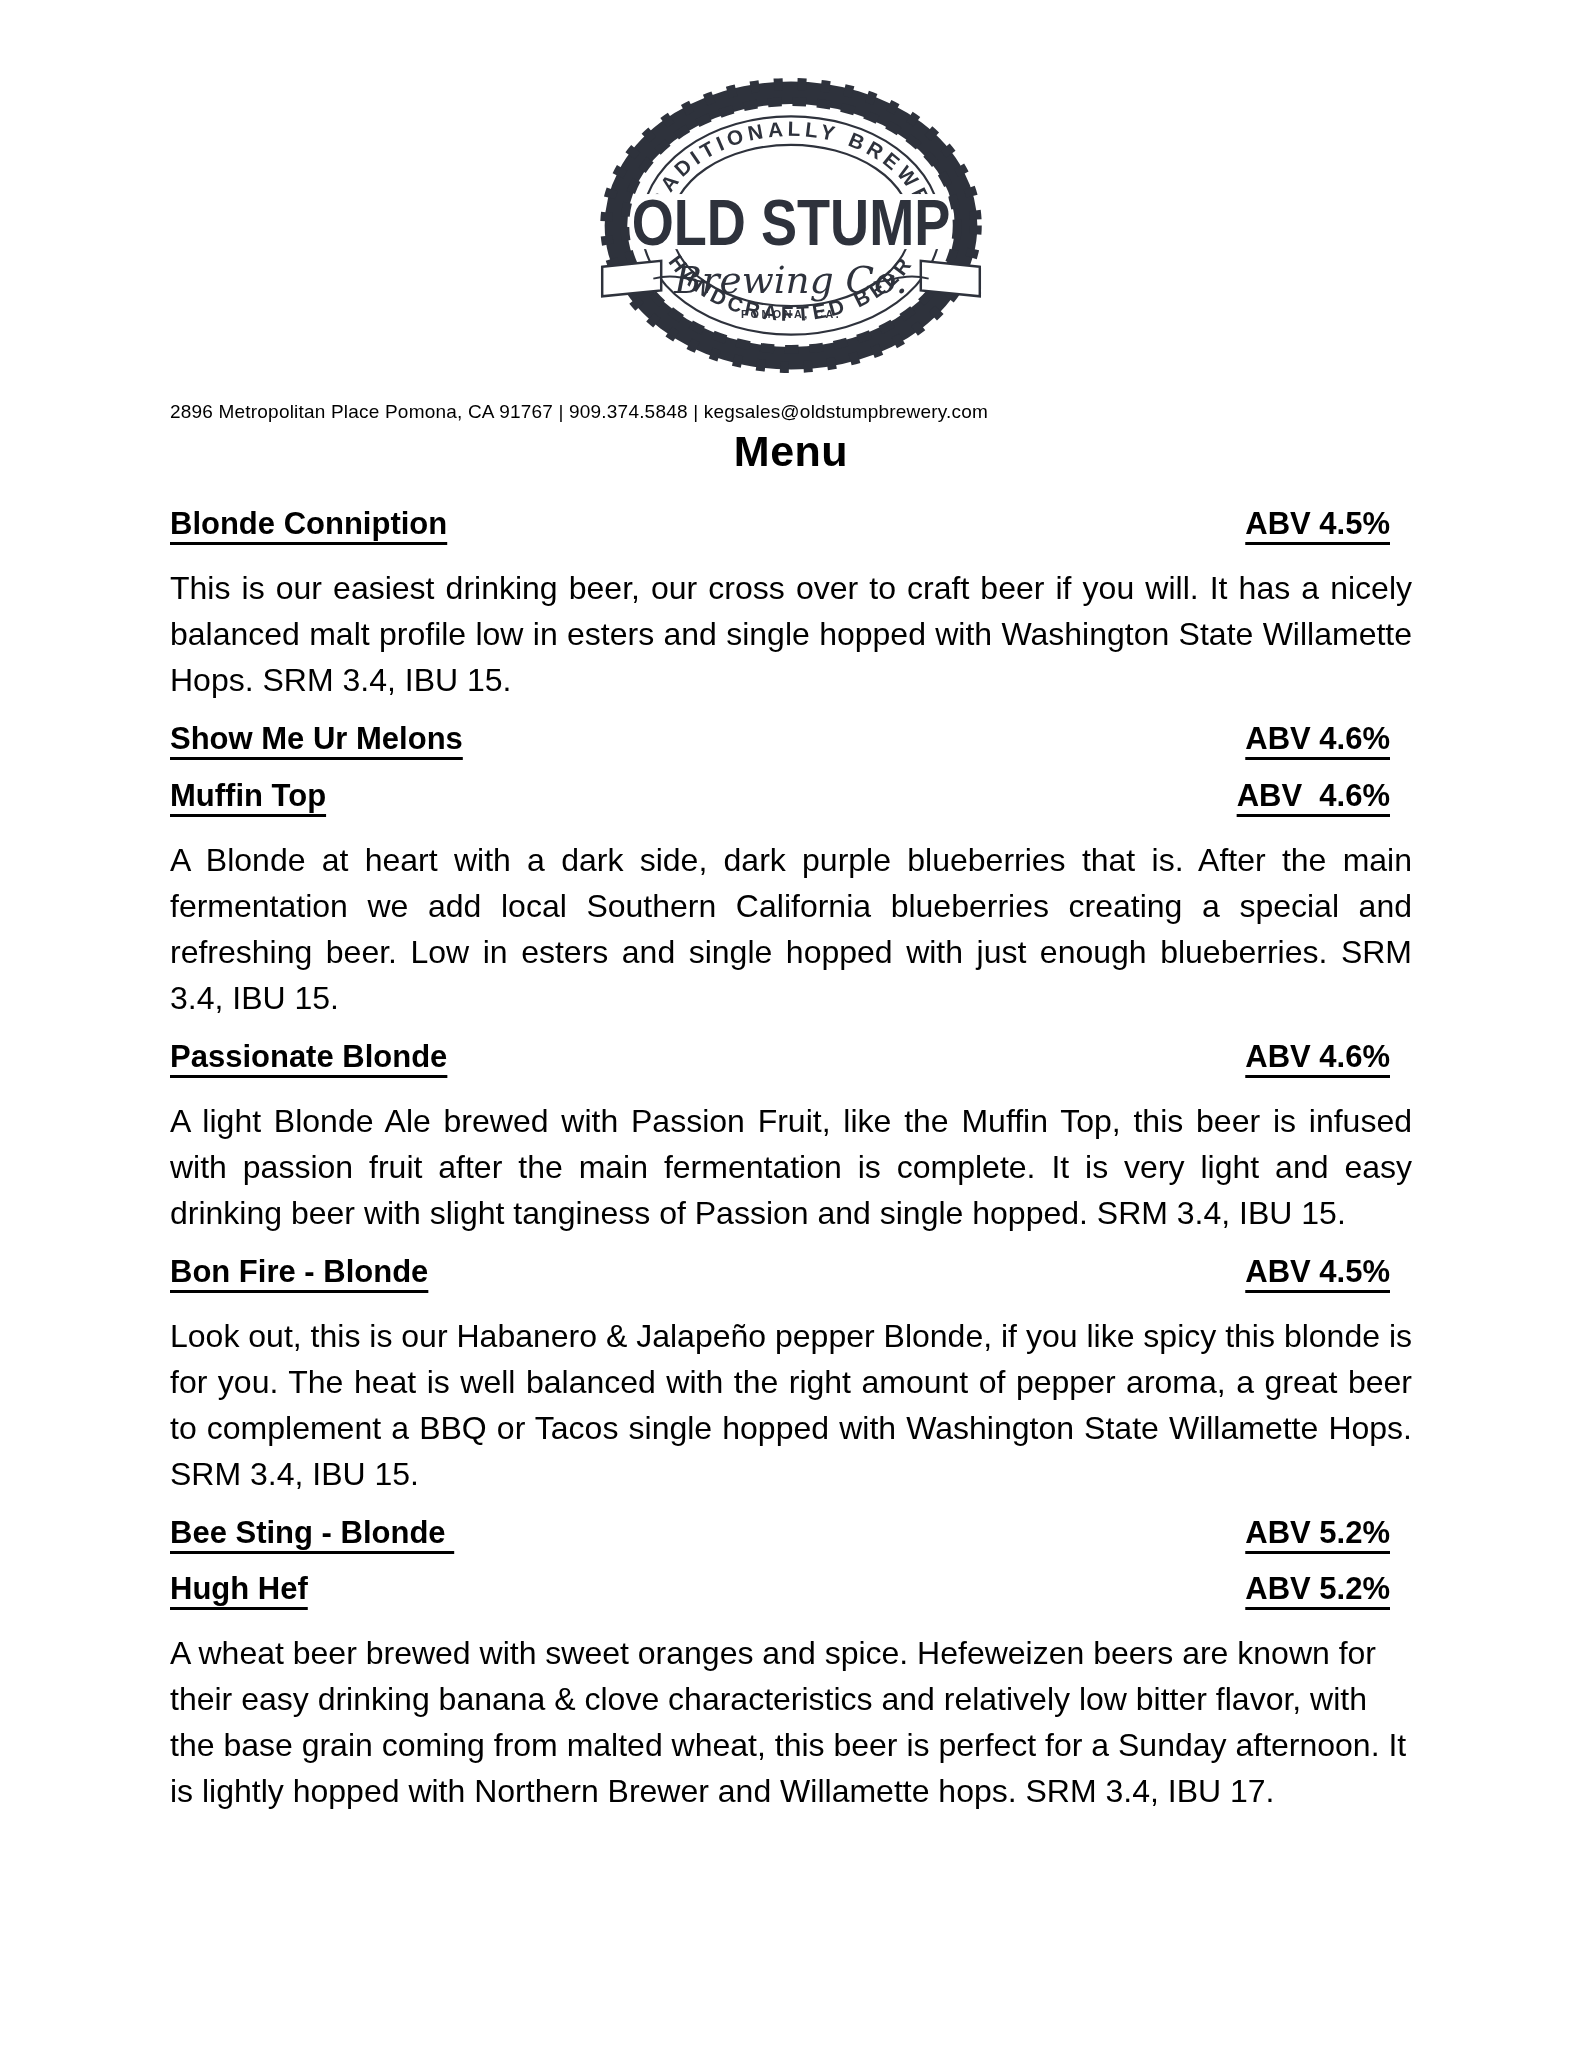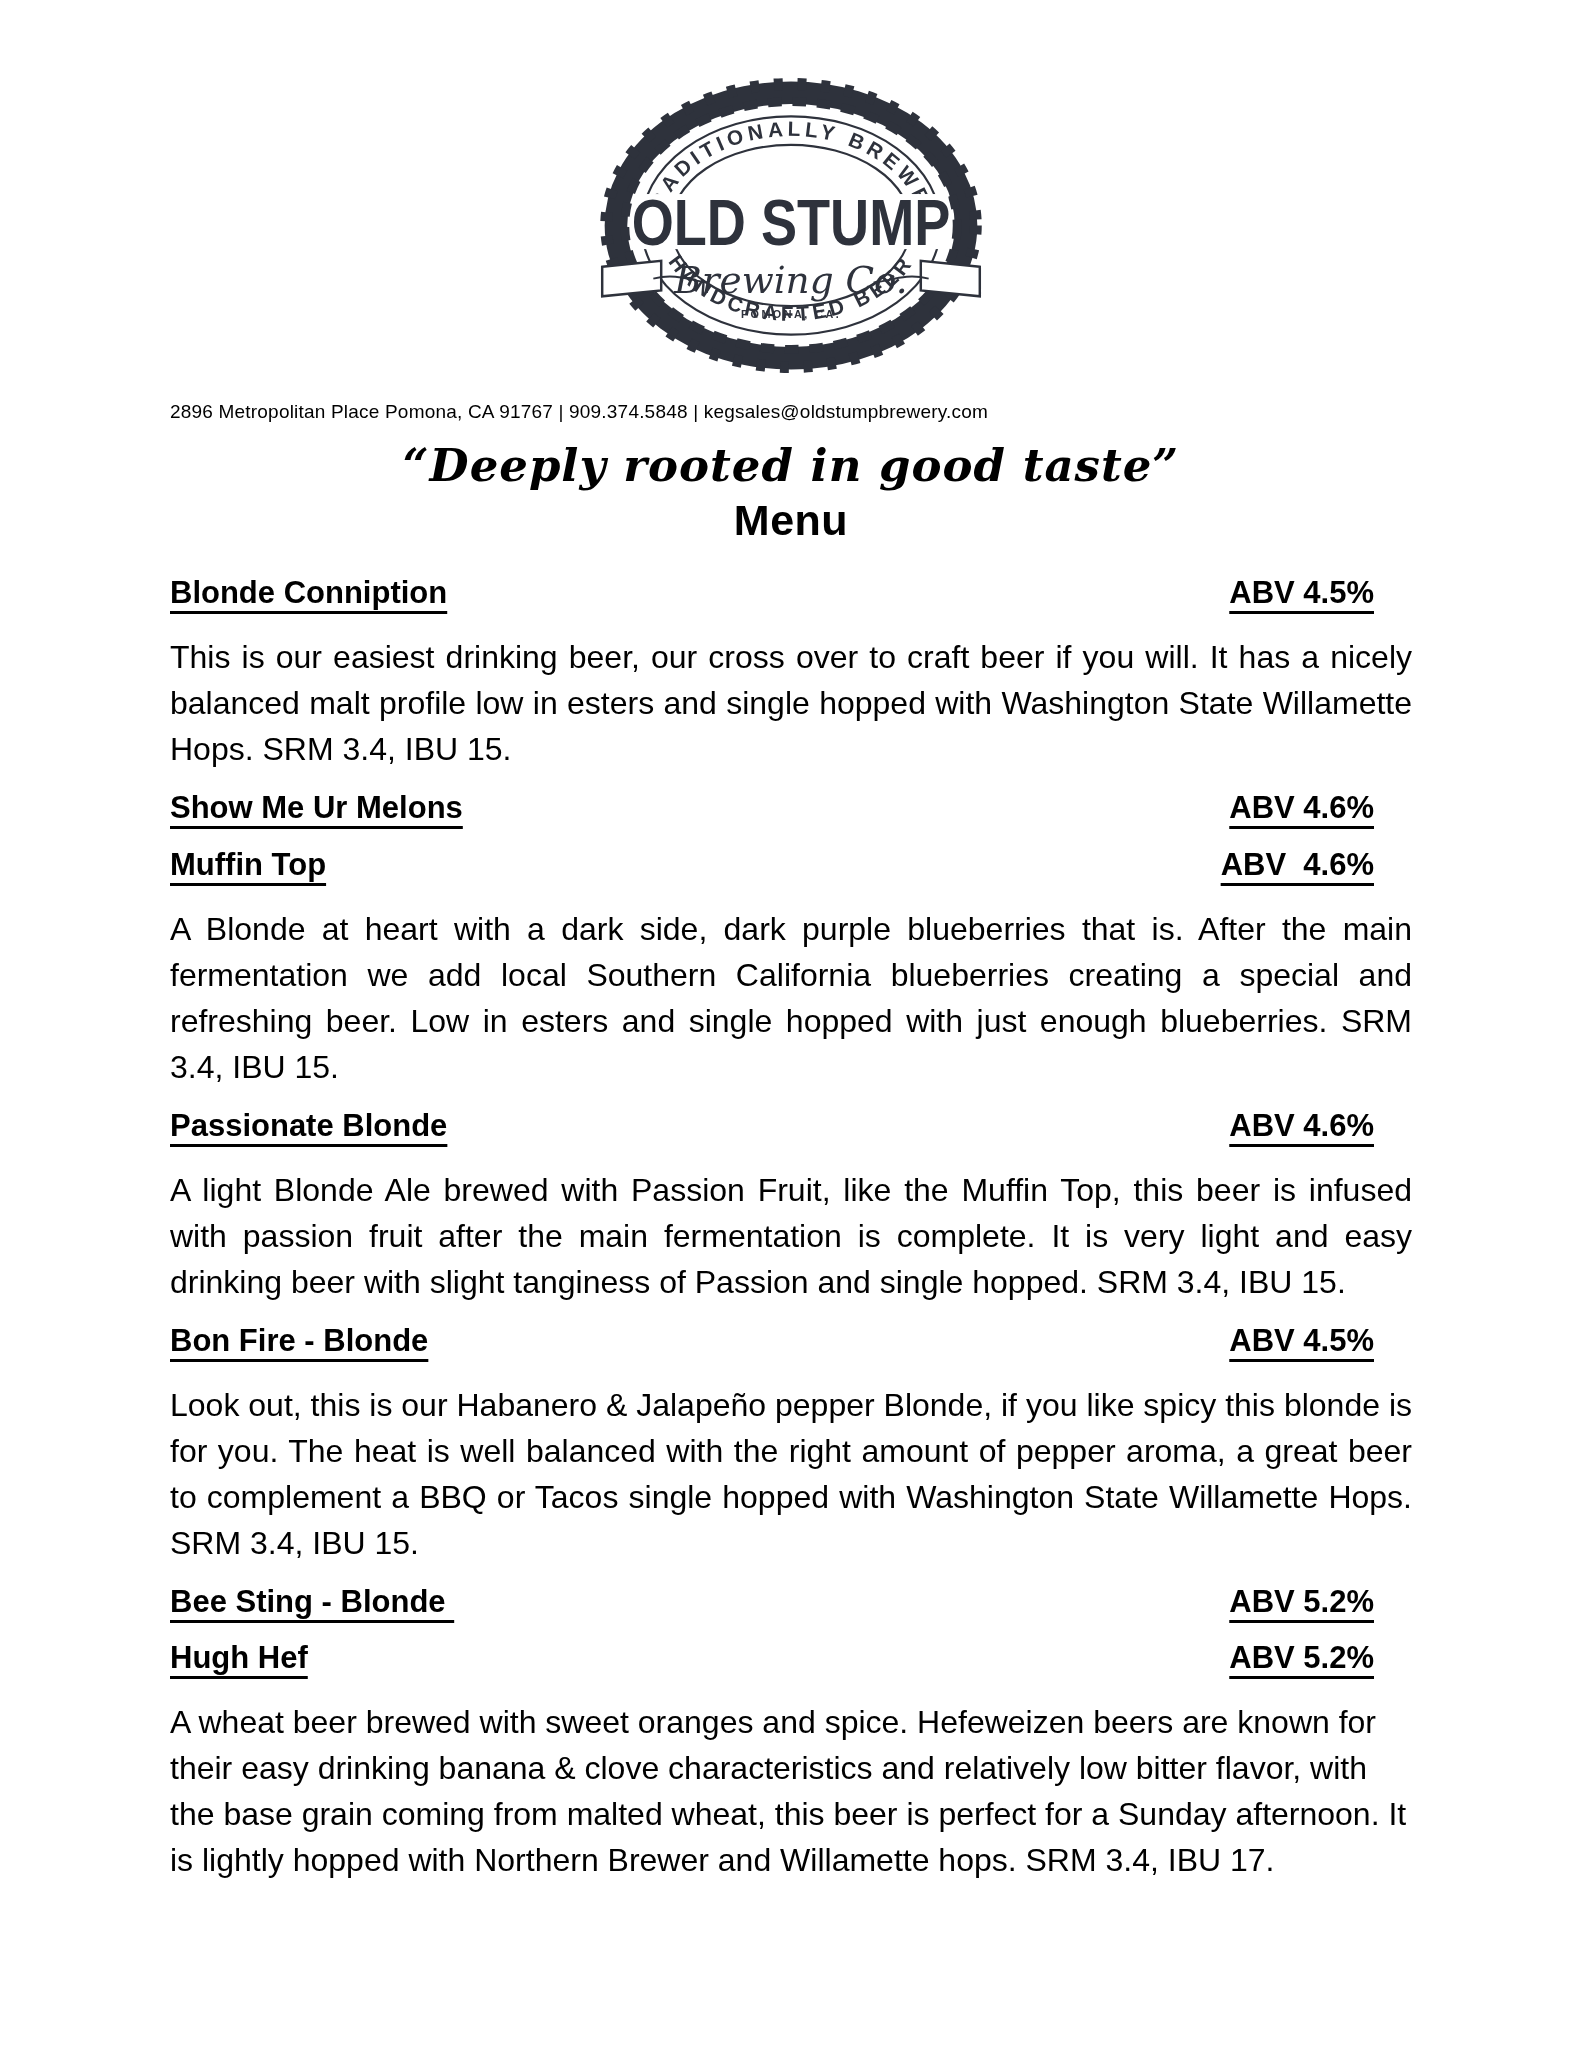--- a/index.html
+++ b/index.html
@@ -52,21 +52,21 @@
     gap: 48px;
   }
   .item-name, .item-abv {
     font-size: 31px;
     font-weight: 700;
     text-decoration: underline;
     text-decoration-thickness: 3px;
     text-underline-offset: 8px;
     white-space: pre;
   }
-  .item-abv { margin-right: 38px; }
+  .item-abv { margin-right: 22px; }
   .item-desc {
     margin-top: 20px;
     font-size: 32px;
     line-height: 46px;
     text-align: left;
   }
   .item-desc.justify { text-align: justify; }
 </style>
 </head>
 <body>
@@ -105,21 +105,20 @@
       <path d="M 284,208 C 300,207 315,198 340,204" fill="none" stroke="#2e323c" stroke-width="2"></path>
 
       <text x="200" y="219" text-anchor="middle" font-family="DejaVu Serif, serif" font-style="italic" font-size="38" fill="#2e323c">Brewing Co.</text>
 
       <text x="200" y="244" text-anchor="middle" font-family="Liberation Sans, sans-serif" font-size="11" font-weight="bold" letter-spacing="2.5" fill="#2e323c">POMONA, CA.</text>
     </svg>
   </div>
 
   <div class="contact">2896 Metropolitan Place Pomona, CA 91767 | 909.374.5848 | kegsales@oldstumpbrewery.com</div>
 
-  <div class="tagline">“Deeply rooted in good taste”</div>
 
   <div class="menu-title">Menu</div>
 
   <div class="items">
     <section class="item">
       <div class="item-head">
         <span class="item-name">Blonde Conniption</span>
         <span class="item-abv">ABV 4.5%</span>
       </div>
       <p class="item-desc justify">This is our easiest drinking beer, our cross over to craft beer if you will. It has a nicely balanced malt profile low in esters and single hopped with Washington State Willamette Hops. SRM 3.4, IBU 15.</p>

